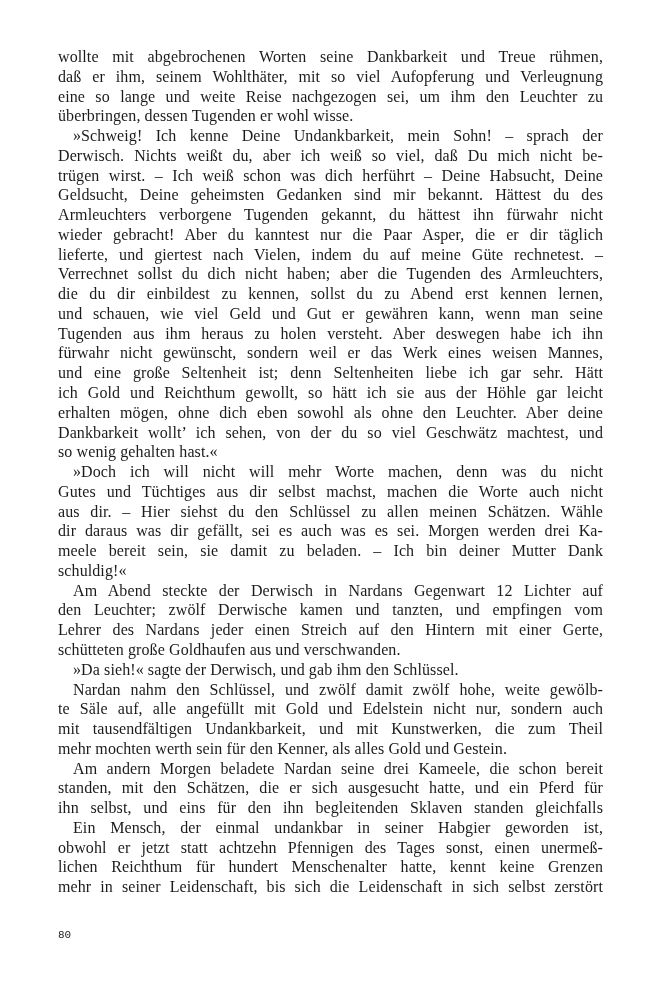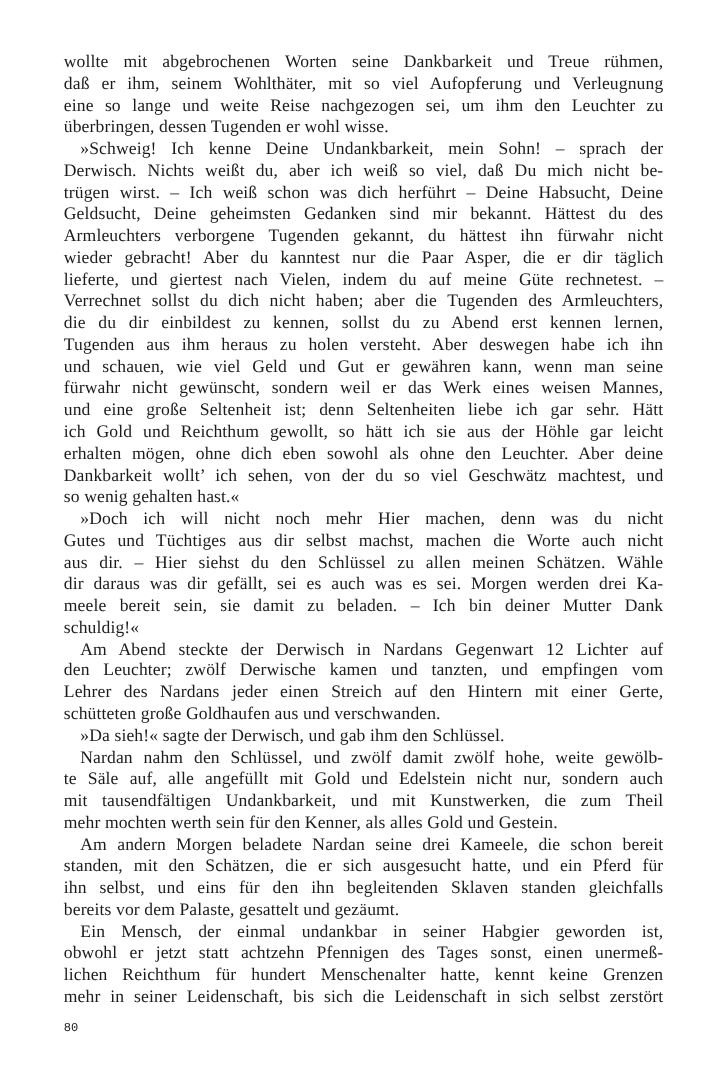--- a/index.html
+++ b/index.html
@@ -58,46 +58,45 @@
       <div class="text-line para-end">überbringen, dessen Tugenden er wohl wisse.</div>
       <div class="text-line indent">»Schweig! Ich kenne Deine Undankbarkeit, mein Sohn! – sprach der</div>
       <div class="text-line">Derwisch. Nichts weißt du, aber ich weiß so viel, daß Du mich nicht be-</div>
       <div class="text-line">trügen wirst. – Ich weiß schon was dich herführt – Deine Habsucht, Deine</div>
       <div class="text-line">Geldsucht, Deine geheimsten Gedanken sind mir bekannt. Hättest du des</div>
       <div class="text-line">Armleuchters verborgene Tugenden gekannt, du hättest ihn fürwahr nicht</div>
       <div class="text-line">wieder gebracht! Aber du kanntest nur die Paar Asper, die er dir täglich</div>
       <div class="text-line">lieferte, und giertest nach Vielen, indem du auf meine Güte rechnetest. –</div>
       <div class="text-line">Verrechnet sollst du dich nicht haben; aber die Tugenden des Armleuchters,</div>
       <div class="text-line">die du dir einbildest zu kennen, sollst du zu Abend erst kennen lernen,</div>
+      <div class="text-line">und schauen, wie viel Geld und Gut er gewähren kann, wenn man seine</div>
       <div class="text-line">Tugenden aus ihm heraus zu holen versteht. Aber deswegen habe ich ihn</div>
-      <div class="text-line">und schauen, wie viel Geld und Gut er gewähren kann, wenn man seine</div>
       <div class="text-line">fürwahr nicht gewünscht, sondern weil er das Werk eines weisen Mannes,</div>
       <div class="text-line">und eine große Seltenheit ist; denn Seltenheiten liebe ich gar sehr. Hätt</div>
       <div class="text-line">ich Gold und Reichthum gewollt, so hätt ich sie aus der Höhle gar leicht</div>
       <div class="text-line">erhalten mögen, ohne dich eben sowohl als ohne den Leuchter. Aber deine</div>
       <div class="text-line">Dankbarkeit wollt’ ich sehen, von der du so viel Geschwätz machtest, und</div>
       <div class="text-line para-end">so wenig gehalten hast.«</div>
-      <div class="text-line indent">»Doch ich will nicht noch mehr Hier machen, denn was du nicht</div>
+      <div class="text-line indent">»Doch ich will nicht will mehr Worte machen, denn was du nicht</div>
       <div class="text-line">Gutes und Tüchtiges aus dir selbst machst, machen die Worte auch nicht</div>
       <div class="text-line">aus dir. – Hier siehst du den Schlüssel zu allen meinen Schätzen. Wähle</div>
       <div class="text-line">dir daraus was dir gefällt, sei es auch was es sei. Morgen werden drei Ka-</div>
       <div class="text-line">meele bereit sein, sie damit zu beladen. – Ich bin deiner Mutter Dank</div>
       <div class="text-line para-end">schuldig!«</div>
       <div class="text-line indent">Am Abend steckte der Derwisch in Nardans Gegenwart 12 Lichter auf</div>
       <div class="text-line">den Leuchter; zwölf Derwische kamen und tanzten, und empfingen vom</div>
       <div class="text-line">Lehrer des Nardans jeder einen Streich auf den Hintern mit einer Gerte,</div>
       <div class="text-line para-end">schütteten große Goldhaufen aus und verschwanden.</div>
       <div class="text-line indent para-end">»Da sieh!« sagte der Derwisch, und gab ihm den Schlüssel.</div>
       <div class="text-line indent">Nardan nahm den Schlüssel, und zwölf damit zwölf hohe, weite gewölb-</div>
       <div class="text-line">te Säle auf, alle angefüllt mit Gold und Edelstein nicht nur, sondern auch</div>
       <div class="text-line">mit tausendfältigen Undankbarkeit, und mit Kunstwerken, die zum Theil</div>
       <div class="text-line para-end">mehr mochten werth sein für den Kenner, als alles Gold und Gestein.</div>
       <div class="text-line indent">Am andern Morgen beladete Nardan seine drei Kameele, die schon bereit</div>
       <div class="text-line">standen, mit den Schätzen, die er sich ausgesucht hatte, und ein Pferd für</div>
       <div class="text-line">ihn selbst, und eins für den ihn begleitenden Sklaven standen gleichfalls</div>
-      <div class="text-line para-end">bereits vor dem Palaste, gesattelt und gezäumt.</div>
       <div class="text-line indent">Ein Mensch, der einmal undankbar in seiner Habgier geworden ist,</div>
       <div class="text-line">obwohl er jetzt statt achtzehn Pfennigen des Tages sonst, einen unermeß-</div>
       <div class="text-line">lichen Reichthum für hundert Menschenalter hatte, kennt keine Grenzen</div>
       <div class="text-line">mehr in seiner Leidenschaft, bis sich die Leidenschaft in sich selbst zerstört</div>
     </div>
   <div class="page-number">80</div>
 </div>
 
 </body></html>

